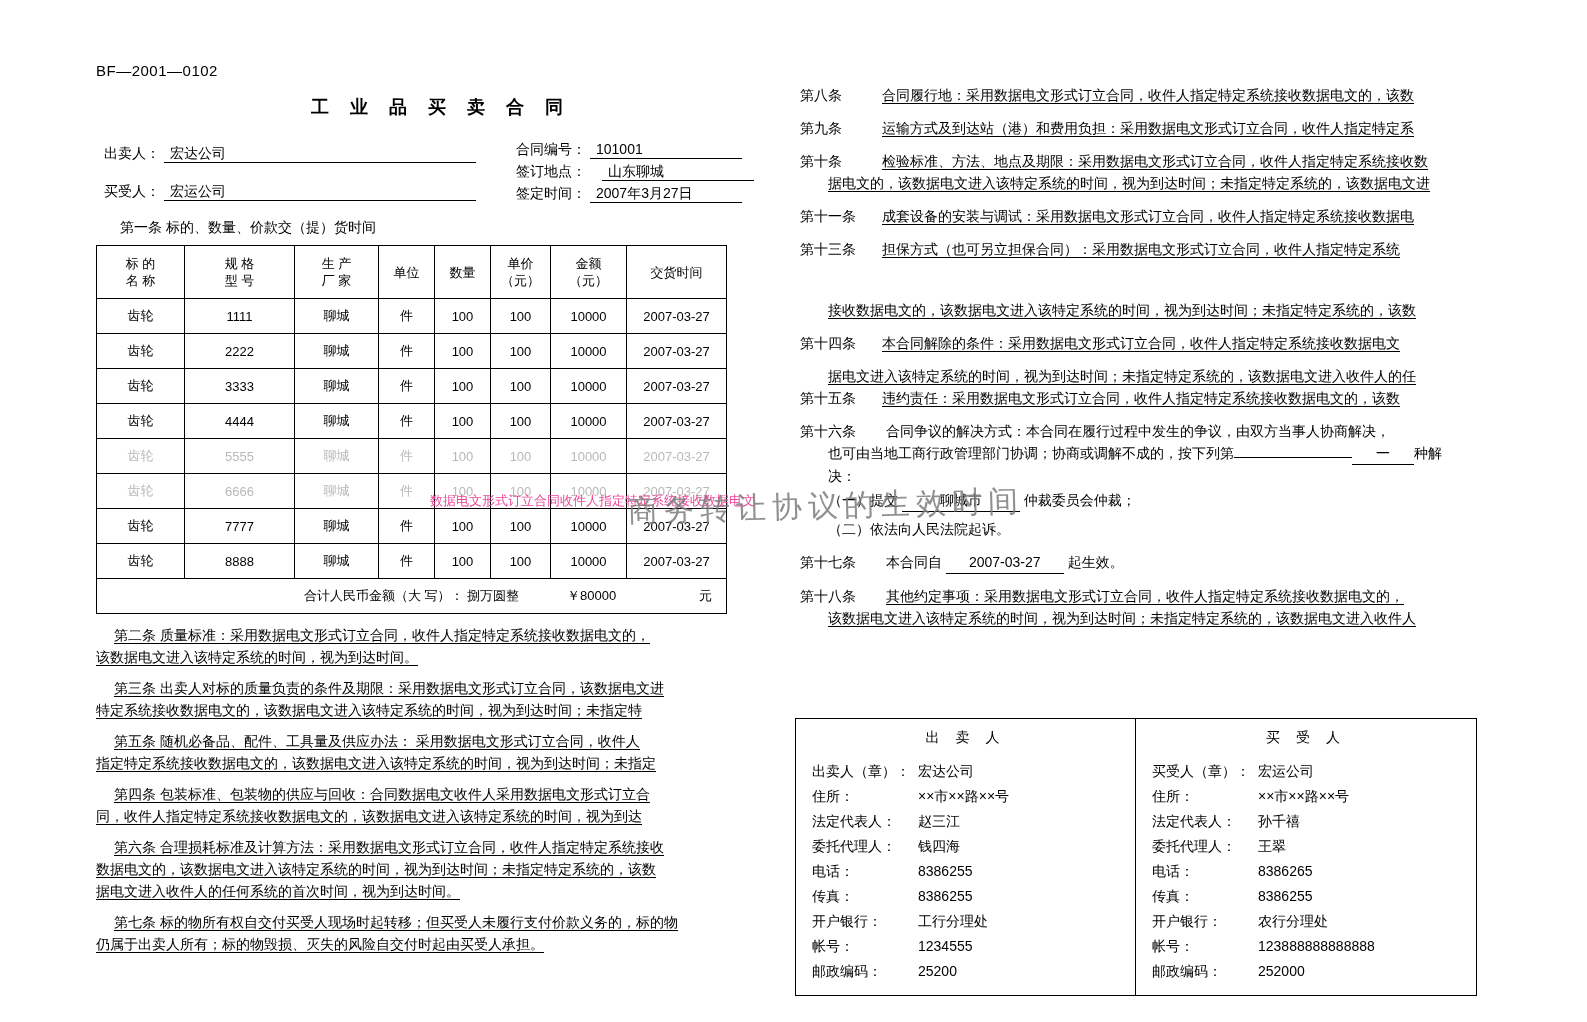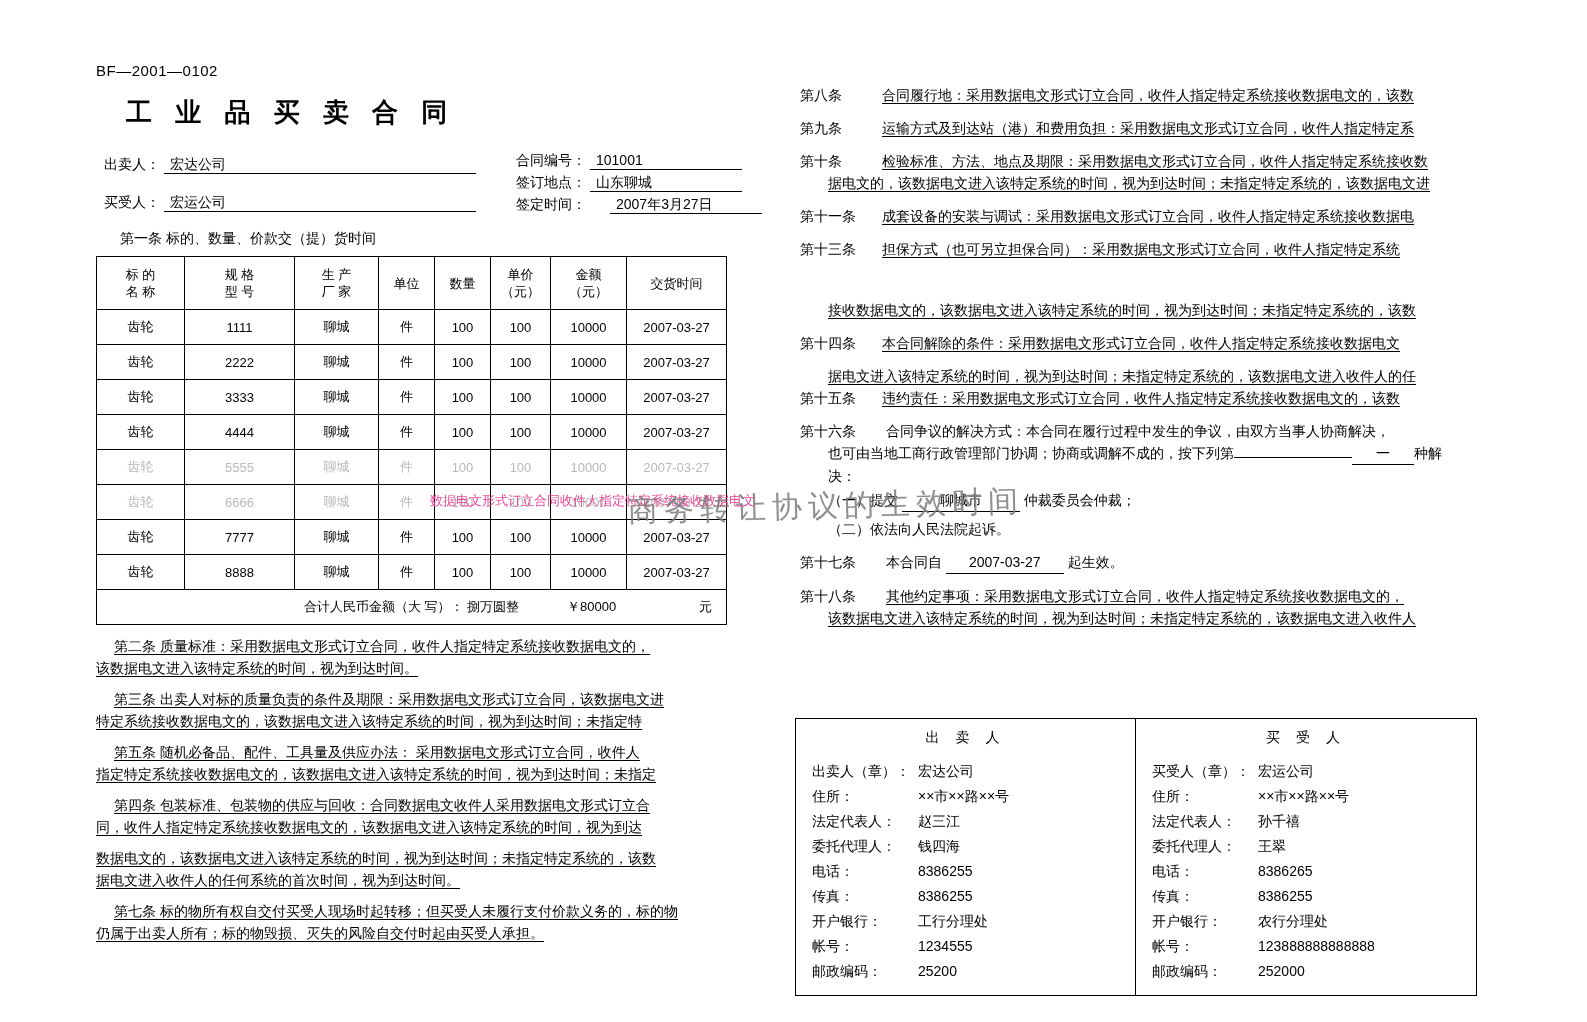--- a/index.html
+++ b/index.html
@@ -24,21 +24,22 @@
     position: absolute;
     left: 96px;
     top: 62px;
     width: 660px;
   }
   .form-code {
     font-size: 15px;
     letter-spacing: 0.5px;
   }
   .doc-title {
-    font-size: 26px;
+    text-align: center;
+    font-size: 18px;
     font-weight: bold;
     letter-spacing: 8px;
     margin-top: 16px;
     margin-left: 30px;
   }
   .party-block {
     margin-top: 26px;
     position: relative;
     height: 70px;
     text-decoration: underline;
@@ -56,23 +57,23 @@
     min-width: 60px;
     padding: 0 6px 1px 6px;
     line-height: 16px;
   }
   .seller-f { left: 8px; top: 0; }
   .seller-f .val { width: 300px; }
   .buyer-f { left: 8px; top: 38px; }
   .buyer-f .val { width: 300px; }
   .contract-no { left: 420px; top: -4px; }
   .contract-no .val { width: 140px; }
-  .sign-place { left: 420px; top: 18px; }
+  .sign-place { left: 420px; top: 18px; gap: 12px; }
   .sign-place .val { width: 140px; }
-  .sign-time { left: 420px; top: 40px; gap: 20px; }
+  .sign-time { left: 420px; top: 40px; }
   .sign-time .val { width: 140px; }
 
   .clause1 {
     font-size: 14px;
     margin-top: 4px;
     margin-left: 24px;
   }
   
   table.goods {
     border-collapse: collapse;
@@ -371,20 +372,21 @@
         </div>
         <div class="clause">
           <p style="padding-left: 18px;"><span style="border-bottom: 1px solid rgb(0, 0, 0);">第五条   随机必备品、配件、工具量及供应办法：  采用数据电文形式订立合同，收件人</span></p>
           <p><span style="border-bottom: 1px solid rgb(0, 0, 0);">指定特定系统接收数据电文的，该数据电文进入该特定系统的时间，视为到达时间；未指定</span></p>
         </div>
         <div class="clause">
           <p style="padding-left: 18px;"><span style="border-bottom: 1px solid rgb(0, 0, 0);">第四条   包装标准、包装物的供应与回收：合同数据电文收件人采用数据电文形式订立合</span></p>
           <p><span style="border-bottom: 1px solid rgb(0, 0, 0);">同，收件人指定特定系统接收数据电文的，该数据电文进入该特定系统的时间，视为到达</span></p>
         </div>
         <div class="clause">
+          <p style="padding-left: 18px;"><span style="border-bottom: 1px solid rgb(0, 0, 0);">第六条   合理损耗标准及计算方法：采用数据电文形式订立合同，收件人指定特定系统接收</span></p>
           <p><span style="border-bottom: 1px solid rgb(0, 0, 0);">数据电文的，该数据电文进入该特定系统的时间，视为到达时间；未指定特定系统的，该数</span></p>
           <p><span style="border-bottom: 1px solid rgb(0, 0, 0);">据电文进入收件人的任何系统的首次时间，视为到达时间。</span></p>
         </div>
         <div class="clause">
           <p style="padding-left: 18px;"><span style="border-bottom: 1px solid rgb(0, 0, 0);">第七条   标的物所有权自交付买受人现场时起转移；但买受人未履行支付价款义务的，标的物</span></p>
           <p><span style="border-bottom: 1px solid rgb(0, 0, 0);">仍属于出卖人所有；标的物毁损、灭失的风险自交付时起由买受人承担。</span></p>
         </div>
       </div>
   </div>
 

